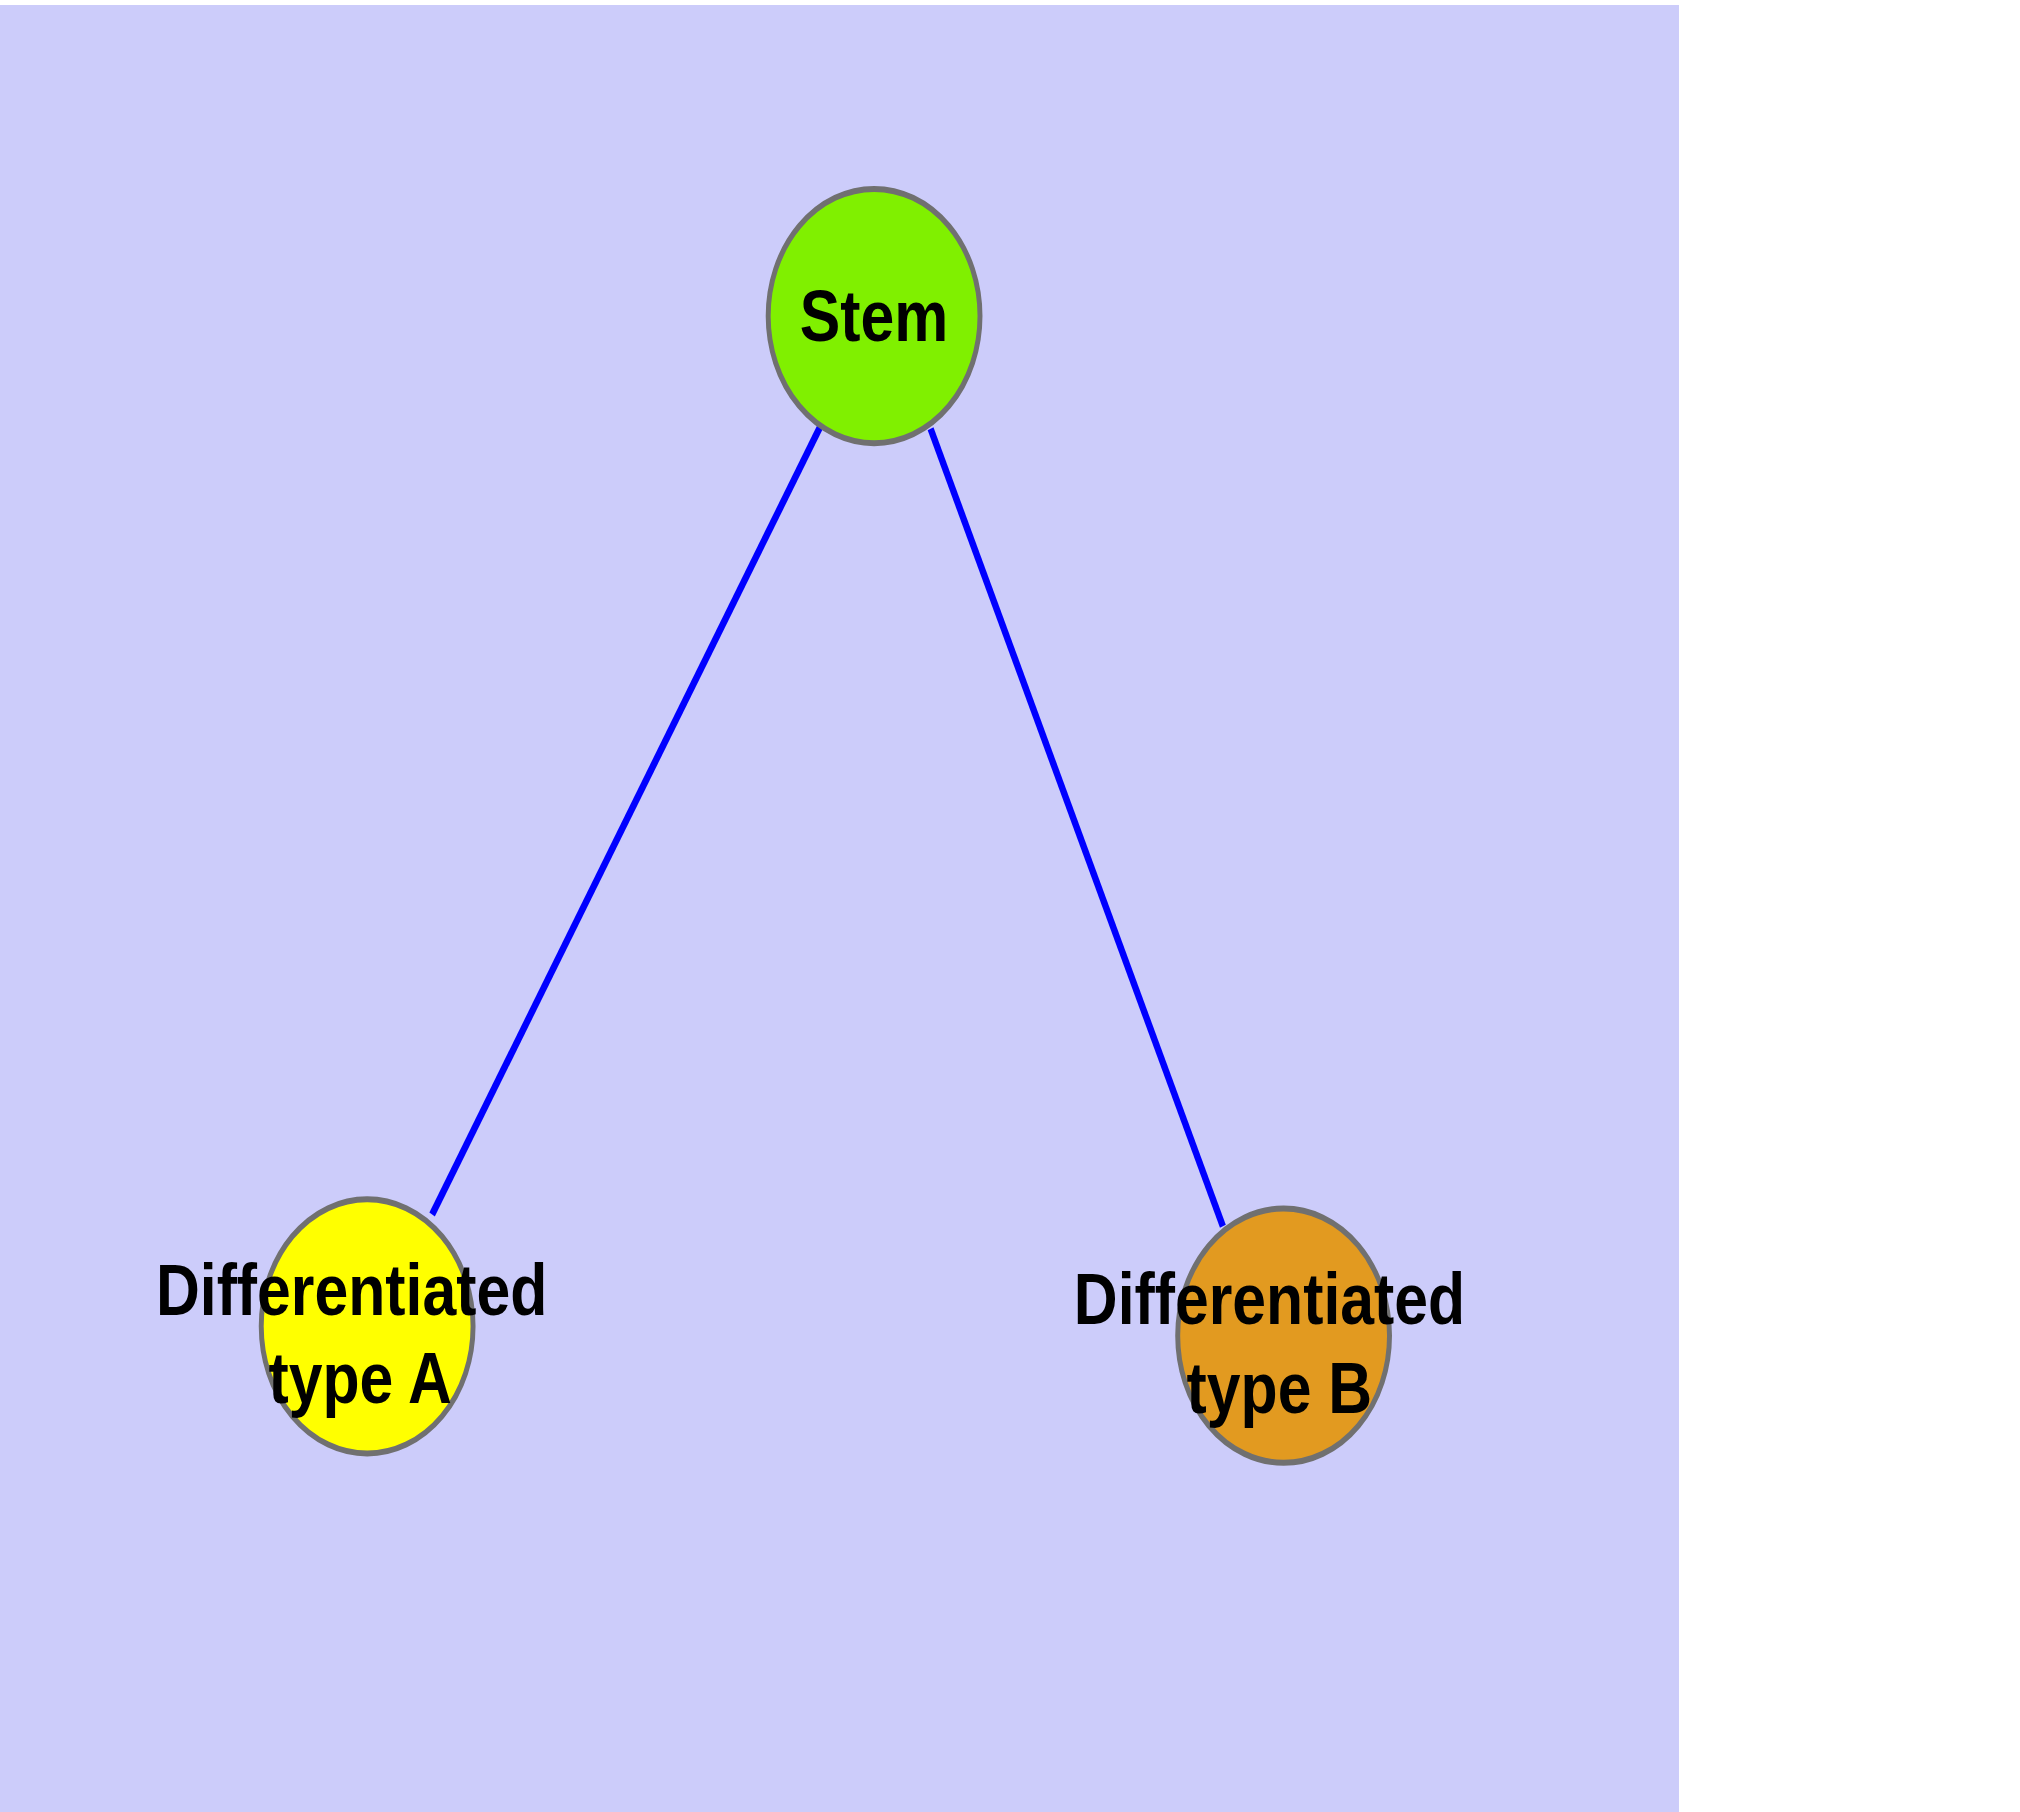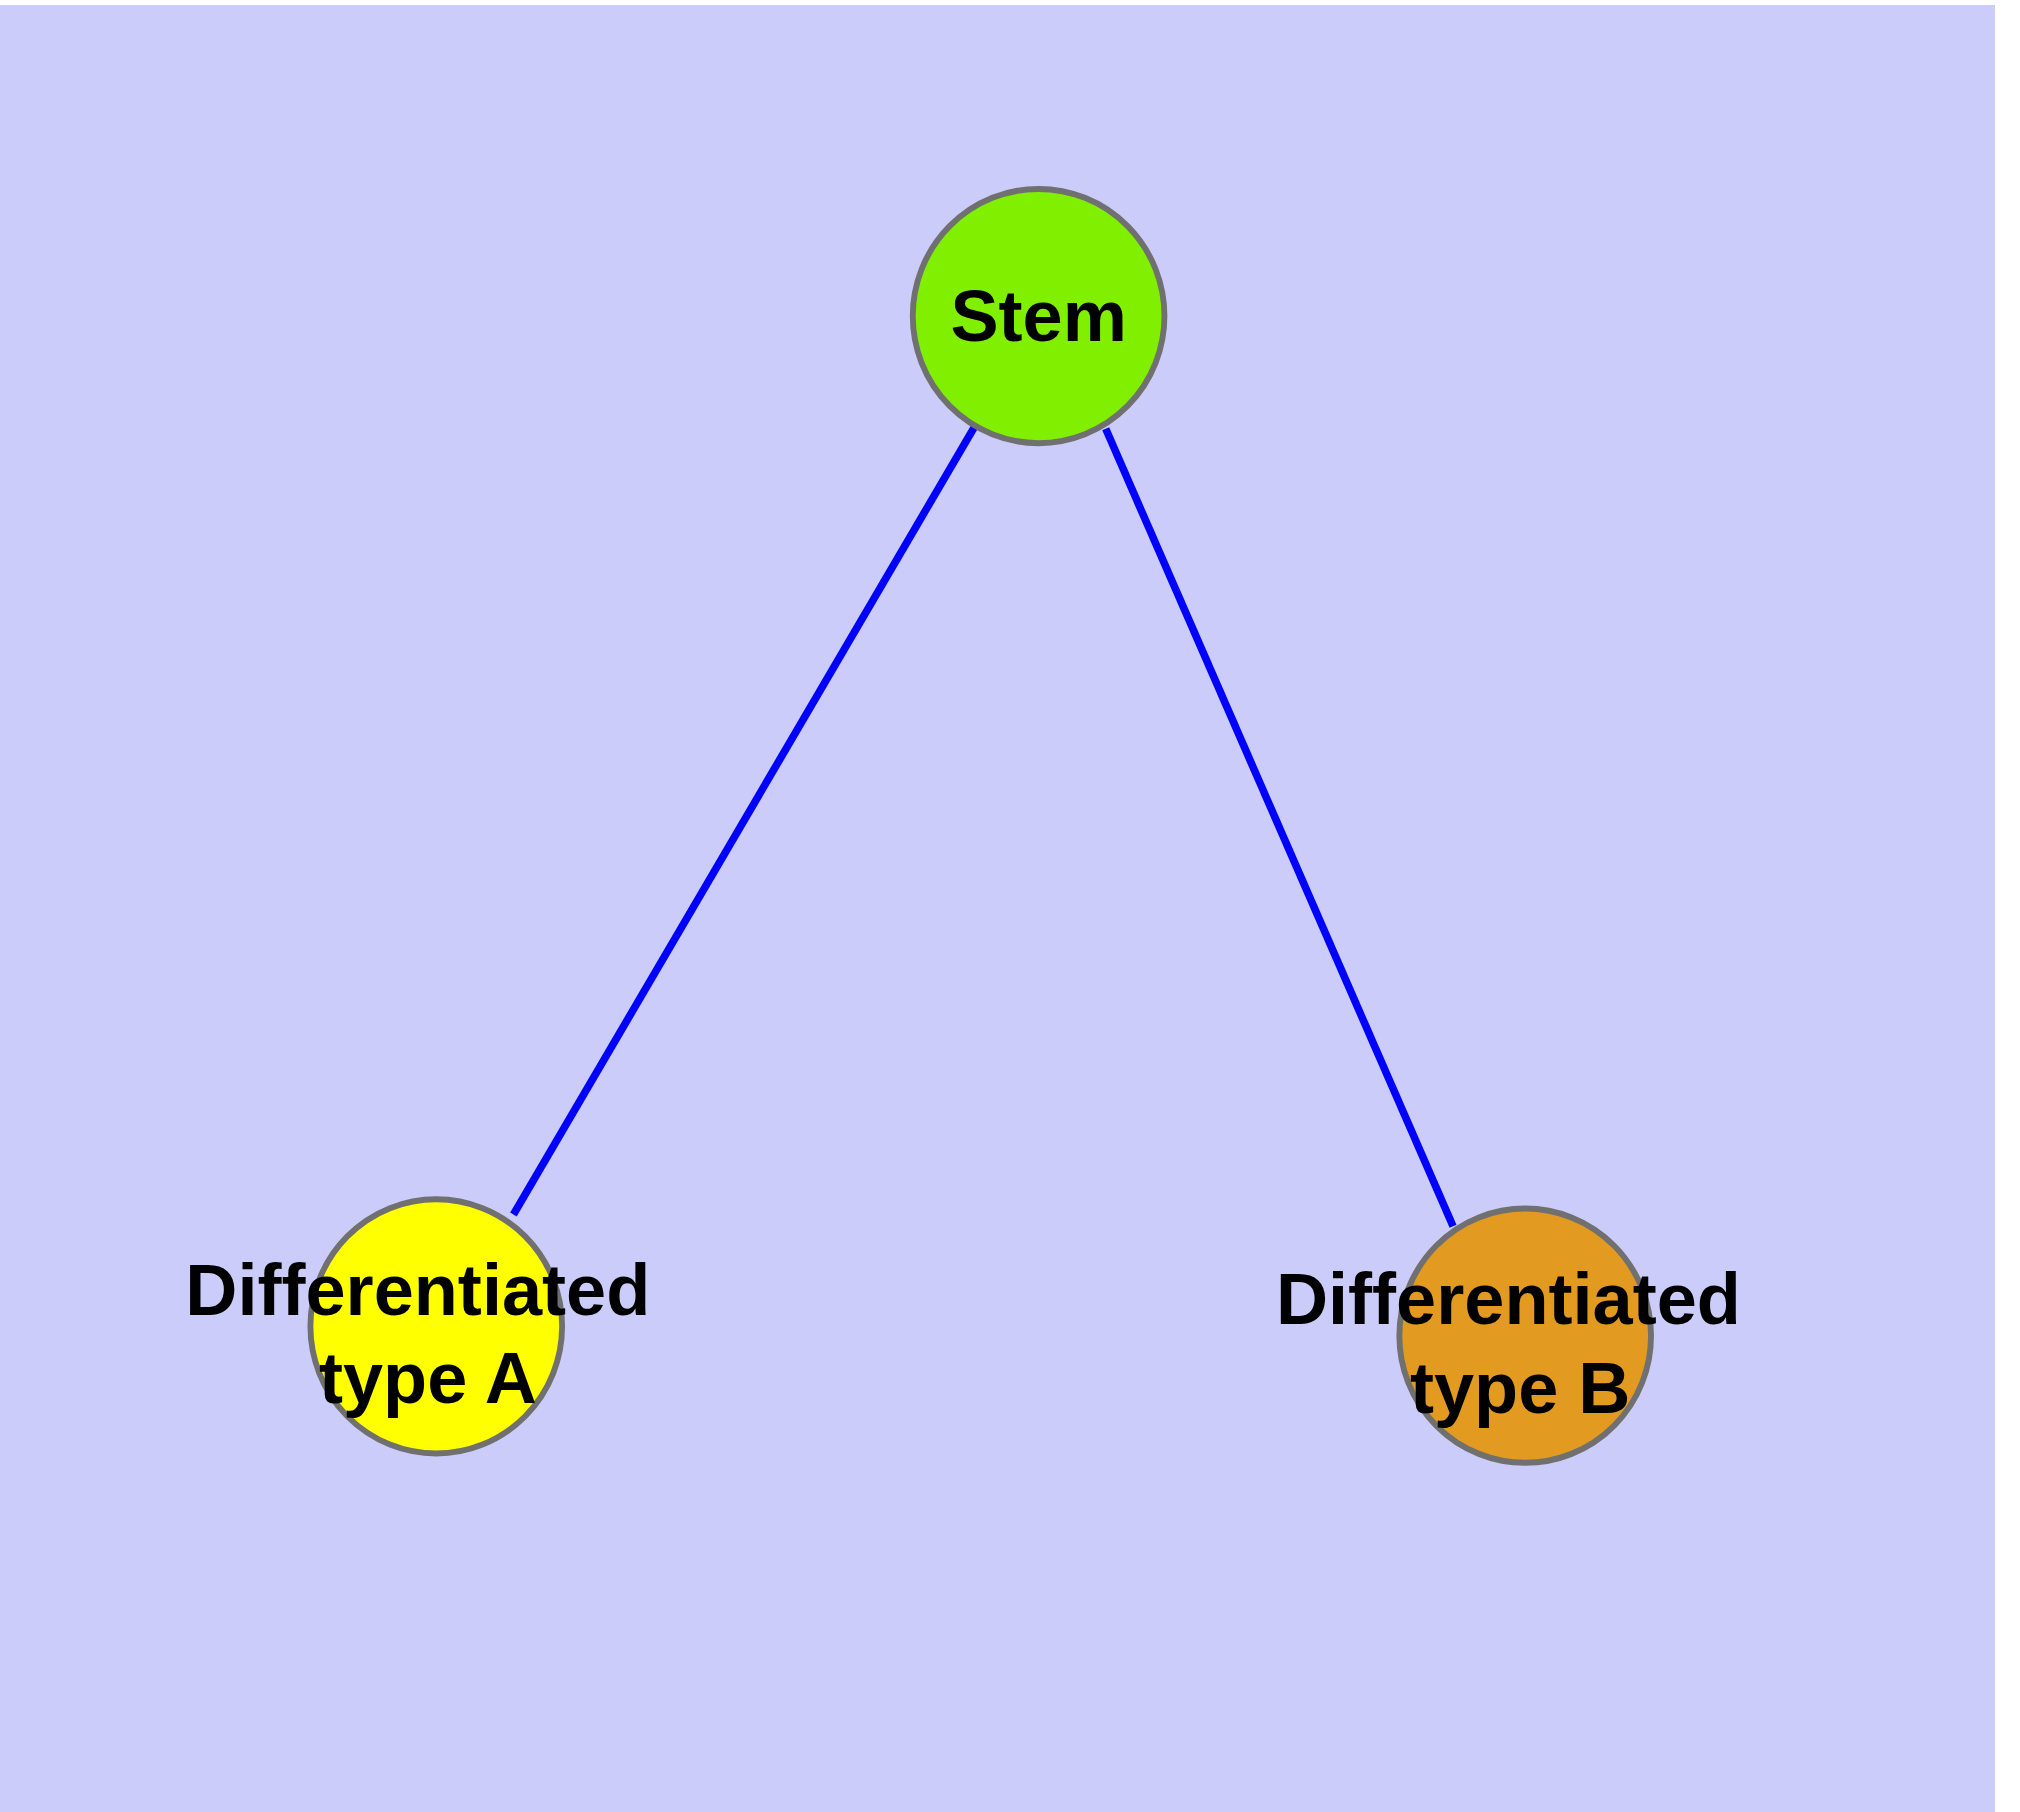--- a/index.html
+++ b/index.html
@@ -39,21 +39,21 @@
   .node-label-outside {
     font-size: 86px;
   }
   .node-label-inside {
     font-size: 86px;
   }
 </style>
 </head>
 <body>
 
-<div id="graph-canvas" style="background: rgb(204, 204, 250); width: 1995px; height: 1807px; text-decoration: underline;">
+<div id="graph-canvas" style="background: rgb(204, 204, 250); width: 1679px; height: 1807px; text-decoration: underline;">
   <svg id="graph-svg" viewBox="0 0 2378 2132" preserveAspectRatio="none">
 
     <g>
       <line x1="1162" y1="497" x2="612" y2="1427" stroke="#0000ff" stroke-width="9" stroke-linecap="butt"></line>
       <line x1="1318" y1="500" x2="1732" y2="1441" stroke="#0000ff" stroke-width="9" stroke-linecap="butt"></line>
     </g>
 
     <g>
       <circle cx="1238" cy="367" r="150" fill="#80f000" stroke="#707070" stroke-width="7"></circle>
       <text class="node-label node-label-inside" x="1238" y="374" fill="#000000" style="font-size: 86px;">Stem</text>

